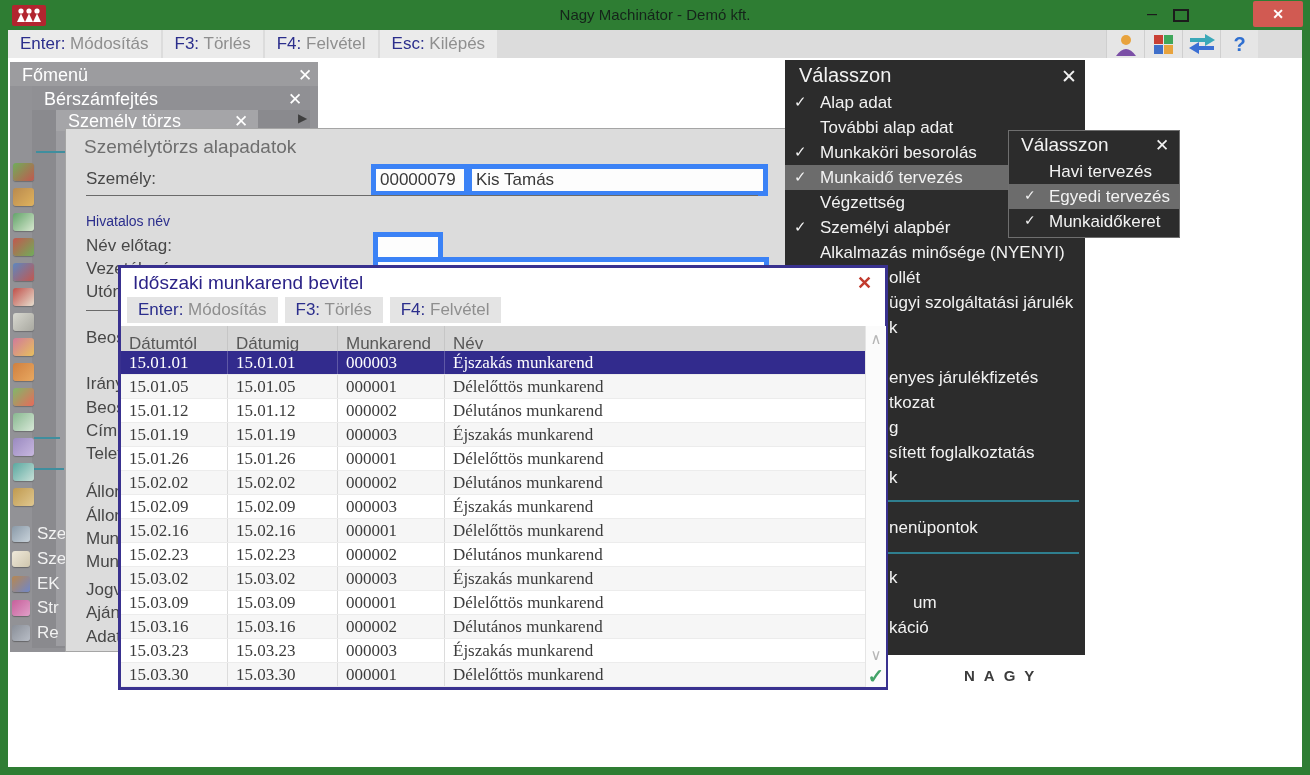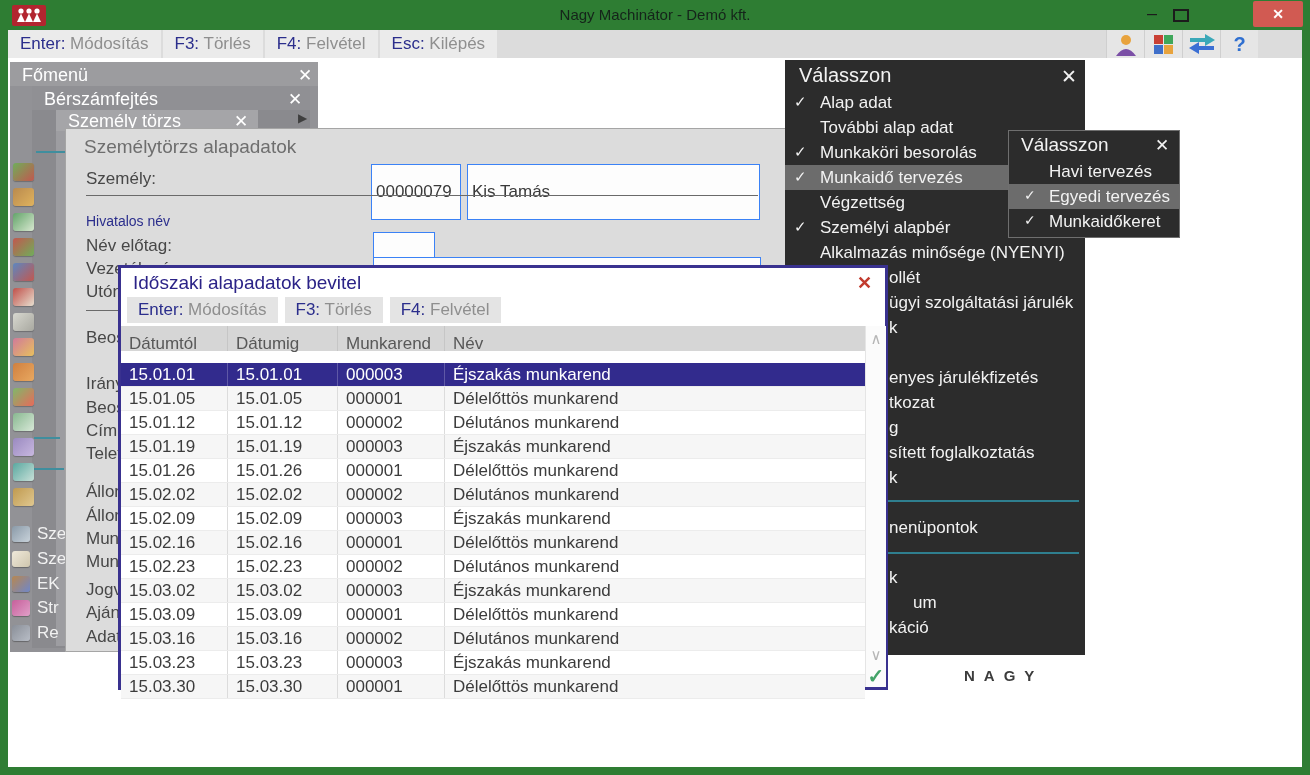--- a/index.html
+++ b/index.html
@@ -49,33 +49,33 @@
   .sb-icon{position:absolute;left:3px;width:21px;height:18px;border-radius:3px;box-shadow:0 1px 1px rgba(0,0,0,.25);}
   .sb-bottom{left:12px;top:520px;width:53px;height:130px;overflow:hidden;z-index:9;}
   .sb-item{position:absolute;left:0;height:22px;display:flex;align-items:center;color:#f2f2f2;font-size:17px;}
   .sb-item .ic{width:18px;height:16px;border-radius:3px;margin-right:7px;box-shadow:0 1px 1px rgba(0,0,0,.3);}
 
   
   .form{left:65px;top:128px;width:726px;height:522px;background:#dcdcdc;border:1px solid #a5a5a5;z-index:10;}
   .form .title{position:absolute;left:18px;top:7px;font-size:19px;color:#6e6e6e;}
   .flabel{position:absolute;font-size:17px;color:#474747;white-space:nowrap;}
   .fsection{position:absolute;font-size:14px;color:#2b2e8c;}
-  .finput{position:absolute;height:22px;border:1px solid #3b82f6;background:#fdfdfd;
-          font-family:"Liberation Sans",sans-serif;font-size:17px;color:#3a3a3a;padding:16px 4px;box-sizing:content-box;}
+  .finput{position:absolute;height:22px;border:5px solid #3b82f6;background:#fdfdfd;
+          font-family:"Liberation Sans",sans-serif;font-size:17px;color:#3a3a3a;padding:0 4px;box-sizing:content-box;}
   .fline{position:absolute;height:1px;background:#6a6a6a;}
 
   
   .grid{left:118px;top:265px;width:764px;height:419px;background:#fff;border:3px solid #39318f;z-index:30;}
   .grid .title{position:absolute;left:12px;top:4px;font-size:19px;color:#2b2387;}
   .grid .x{position:absolute;left:736px;top:4px;font-size:18px;font-weight:bold;color:#c23b2e;}
   .grid .chips{position:absolute;left:6px;top:29px;height:26px;}
   .grid .chip{background:#e4e4e4;margin-right:7px;padding:3px 11px;font-size:17px;}
   .thead{position:absolute;left:0;top:58px;width:744px;height:25px;background:#d6d6d6;display:flex;}
   .th{font-size:17px;color:#585858;padding:8px 0 0 8px;box-sizing:border-box;border-right:1px solid #c6c6c6;}
-  .tbody{position:absolute;left:0;top:95px;width:744px;height:252px;}
+  .tbody{position:absolute;left:0;top:83px;width:744px;height:252px;font-family:Liberation Serif, serif;}
   .tr{display:flex;height:24px;border-bottom:1px solid #ececec;box-sizing:border-box;background:#fff;}
   .tr.alt{background:#f6f6f6;}
   .tr.sel{background:#322b8d;}
   .td{font-size:17px;color:#3c3c3c;padding:2px 0 0 8px;box-sizing:border-box;border-right:1px solid #dcdcdc;white-space:nowrap;overflow:hidden;}
   .tr.sel .td{color:#fff;border-right-color:rgba(255,255,255,.22);}
   .c0{width:107px;}.c1{width:110px;}.c2{width:107px;}.c3{flex:1;border-right:none!important;}
   .scrollcol{position:absolute;left:744px;top:58px;width:20px;height:361px;background:#fbfbfb;border-left:1px solid #e5e5e5;}
   .scr{position:absolute;left:0;width:20px;text-align:center;color:#b5b5b5;font-size:15px;}
   .scr.up{top:4px;}
   .scr.down{top:320px;}
@@ -247,21 +247,21 @@
       <div class="flabel" style="left: 20px; top: 377px;">Állon</div>
       <div class="flabel" style="left: 20px; top: 400px;">Munl</div>
       <div class="flabel" style="left: 20px; top: 423px;">Munl</div>
       <div class="flabel" style="left: 20px; top: 451px;">Jogv</div>
       <div class="flabel" style="left: 20px; top: 474px;">Aján</div>
       <div class="flabel" style="left: 20px; top: 498px;">Adat</div>
     </div>
 </div>
 
 <div class="abs grid">
-  <div class="title">Időszaki alapadatok bevitel</div>
+  <div class="title">Időszaki munkarend bevitel</div>
   <div class="x">✕</div>
   <div class="chips">
       <div class="chip"><span class="key">Enter:</span><span class="lbl"> Módosítás</span></div>
       <div class="chip"><span class="key">F3:</span><span class="lbl"> Törlés</span></div>
       <div class="chip"><span class="key">F4:</span><span class="lbl"> Felvétel</span></div>
     </div>
   <div class="thead">
       <span class="th c0">Dátumtól</span>
       <span class="th c1">Dátumig</span>
       <span class="th c2">Munkarend</span>

